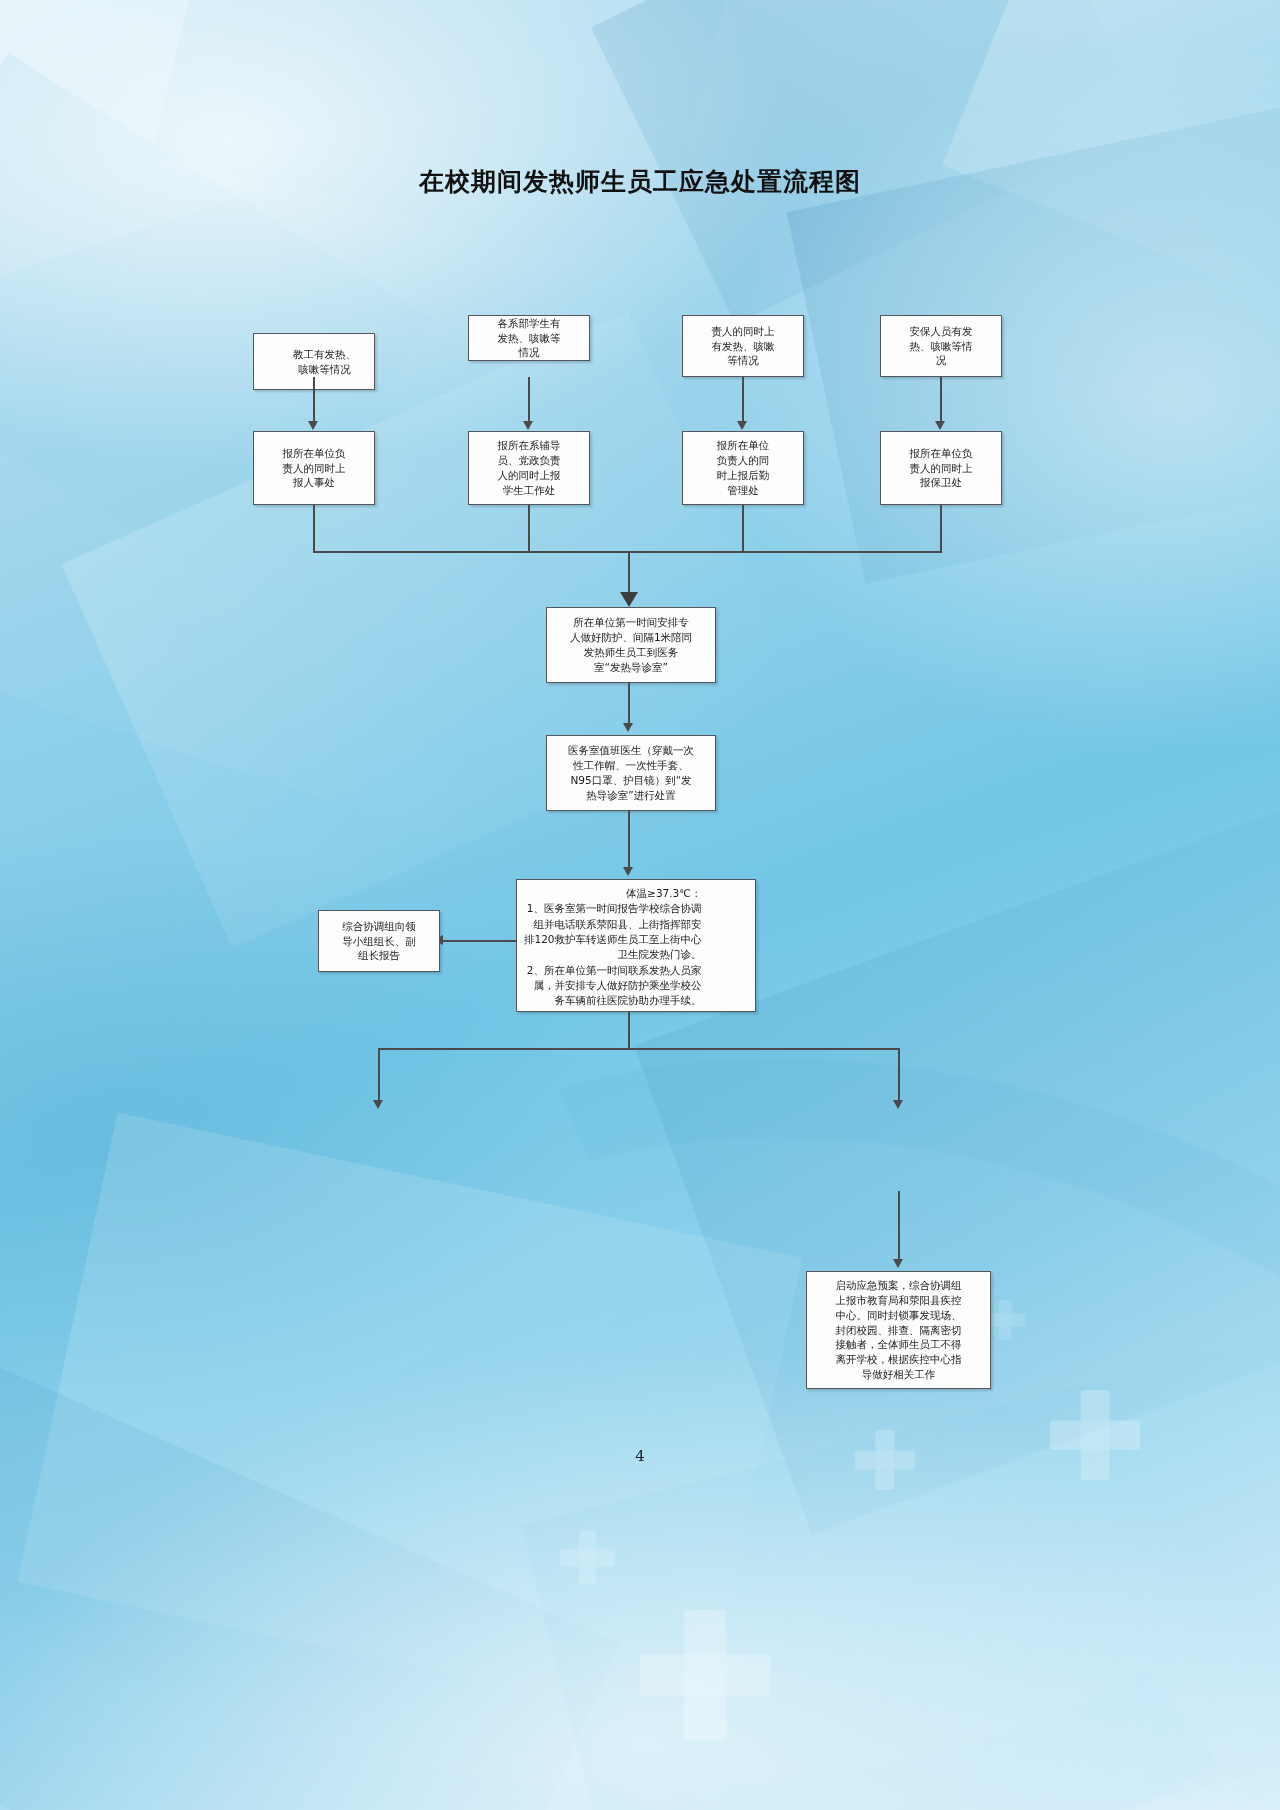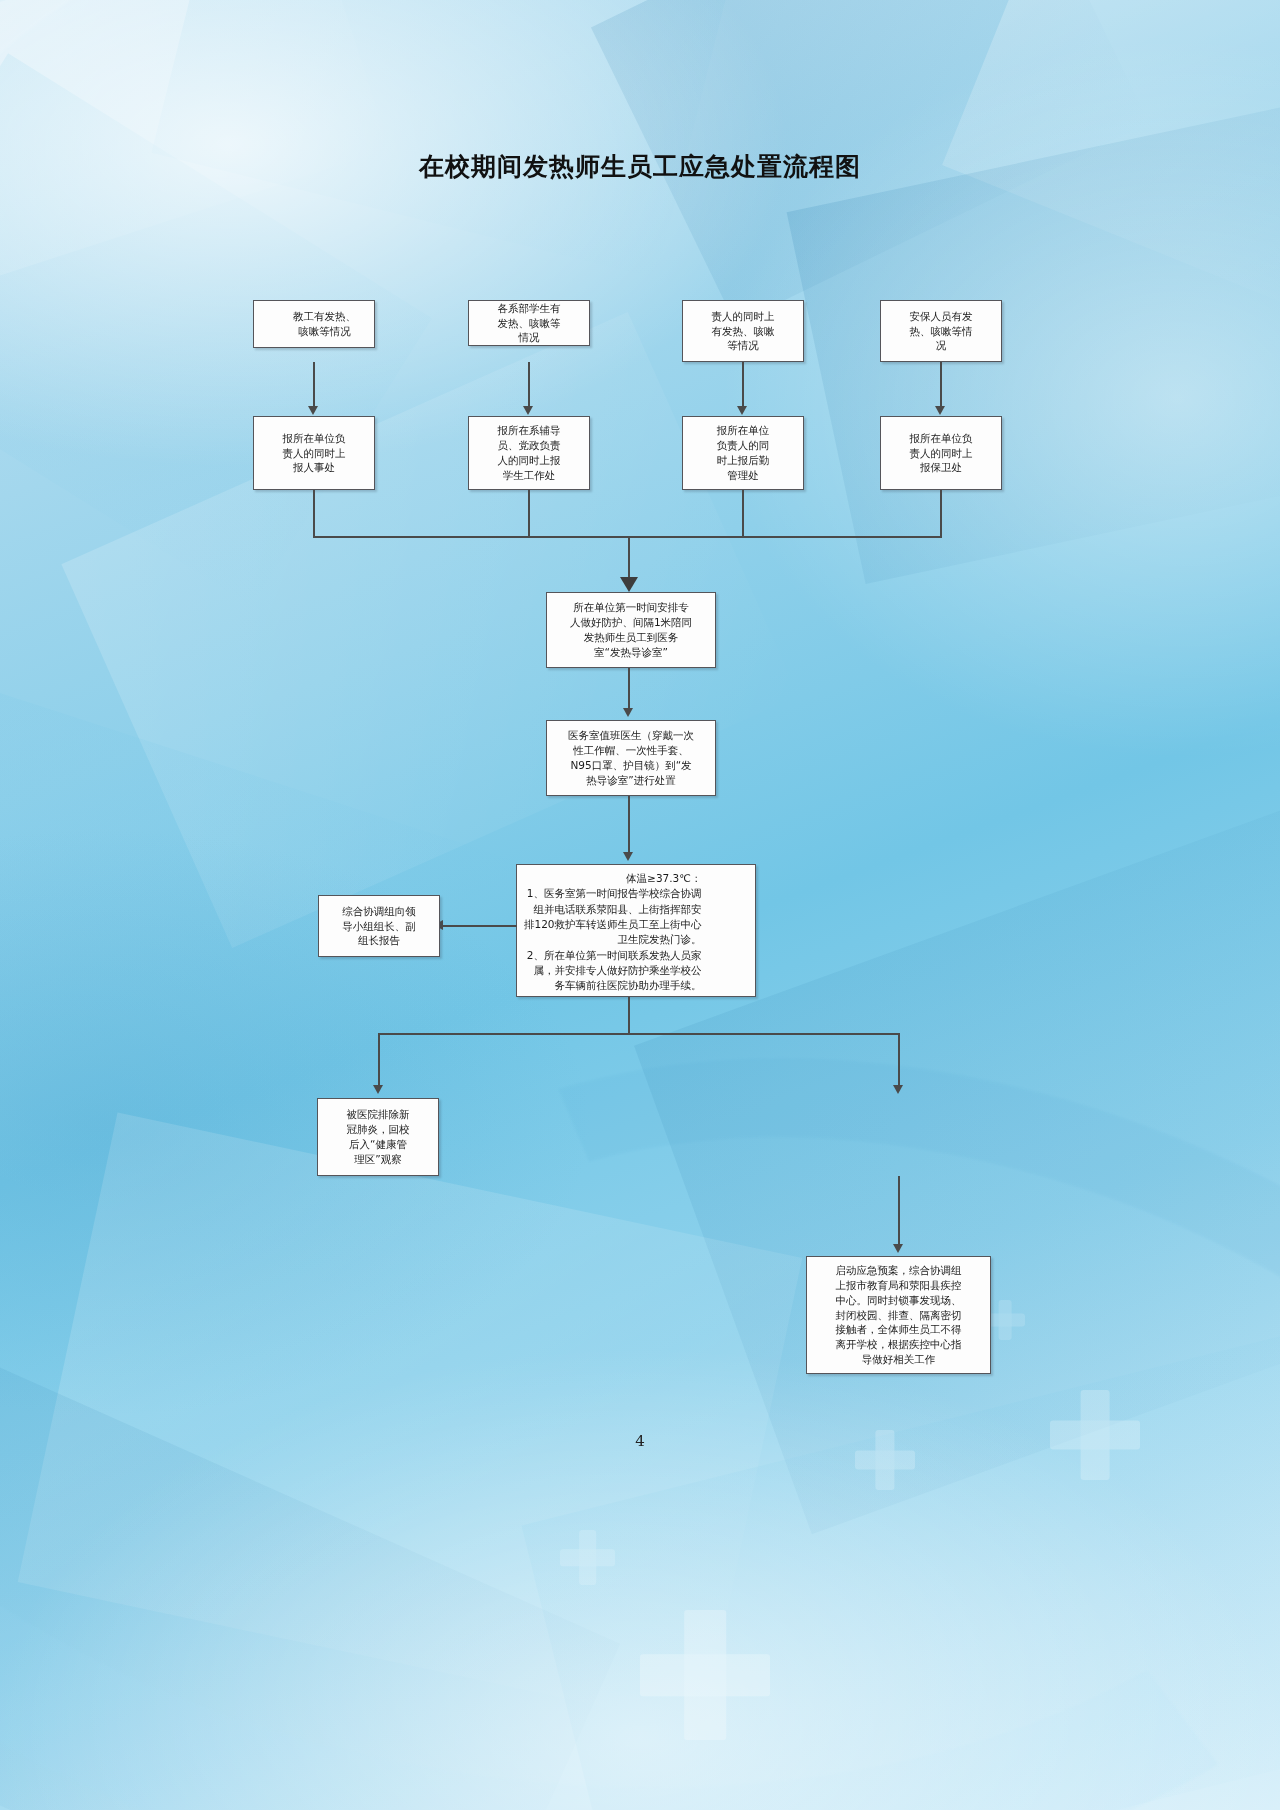--- a/index.html
+++ b/index.html
@@ -31,21 +31,21 @@
   .shard.mid{background:linear-gradient(135deg,rgba(120,200,232,.6),rgba(120,200,232,0));}
 
   .swoosh{position:absolute;border-radius:50%;opacity:.30;filter:blur(1px);}
 
   .cross{position:absolute;opacity:.30;}
   .cross::before,.cross::after{content:"";position:absolute;background:rgba(255,255,255,.65);border-radius:3px;}
   .cross::before{left:50%;top:0;transform:translateX(-50%);width:32%;height:100%;}
   .cross::after{top:50%;left:0;transform:translateY(-50%);height:32%;width:100%;}
 
   
-  .page{position:absolute;inset:0;z-index:5;}
+  .page{position:absolute;inset:0;z-index:5;margin-top:15px;}
 
   .doc-title{
     position:absolute;left:0;right:0;top:150px;
     text-align:center;
     font-family:"DejaVu Serif","Liberation Serif",serif;
     font-size:25px;font-weight:700;color:#111;letter-spacing:1px;
   }
 
   .page-number{
     position:absolute;left:0;right:0;top:1432px;
@@ -127,21 +127,21 @@
   <div class="cross" style="left:855px;top:1430px;width:60px;height:60px;opacity:.30;"></div>
   <div class="cross" style="left:640px;top:1610px;width:130px;height:130px;opacity:.40;"></div>
   <div class="cross" style="left:560px;top:1530px;width:55px;height:55px;opacity:.25;"></div>
   <div class="cross" style="left:985px;top:1300px;width:40px;height:40px;opacity:.22;"></div>
 </div>
 
 <div class="page">
 
   <div class="doc-title">在校期间发热师生员工应急处置流程图</div>
 
-  <div class="node" style="left:253px;top:300px;width:122px;height:48px;padding-left:26px;">教工有发热、
+  <div class="node" style="left:253px;top:318px;width:122px;height:57px;padding-left:26px;">教工有发热、
 咳嗽等情况</div>
   <div class="node" style="left:468px;top:300px;width:122px;height:46px;">各系部学生有
 发热、咳嗽等
 情况</div>
   <div class="node" style="left:682px;top:300px;width:122px;height:62px;">责人的同时上
 有发热、咳嗽
 等情况</div>
   <div class="node" style="left:880px;top:300px;width:122px;height:62px;">安保人员有发
 热、咳嗽等情
 况</div>
@@ -210,24 +210,20 @@
 导小组组长、副
 组长报告</div>
 
   <div class="ln v" style="left:628px;top:997px;height:36px;"></div>
   <div class="ln h" style="left:378px;top:1033px;width:521px;"></div>
   <div class="ln v" style="left:378px;top:1033px;height:54px;"></div>
   <div class="arrow" style="left:373px;top:1085px;"></div>
   <div class="ln v" style="left:898px;top:1033px;height:54px;"></div>
   <div class="arrow" style="left:893px;top:1085px;"></div>
 
-  <div class="node" style="left:317px;top:1098px;width:122px;height:78px;">被医院排除新
-冠肺炎，回校
-后入“健康管
-理区”观察</div>
 
 
   <div class="ln v" style="left:898px;top:1176px;height:70px;"></div>
   <div class="arrow" style="left:893px;top:1244px;"></div>
 
   <div class="node" style="left:806px;top:1256px;width:185px;height:118px;">启动应急预案，综合协调组
 上报市教育局和荥阳县疾控
 中心。同时封锁事发现场、
 封闭校园、排查、隔离密切
 接触者，全体师生员工不得

